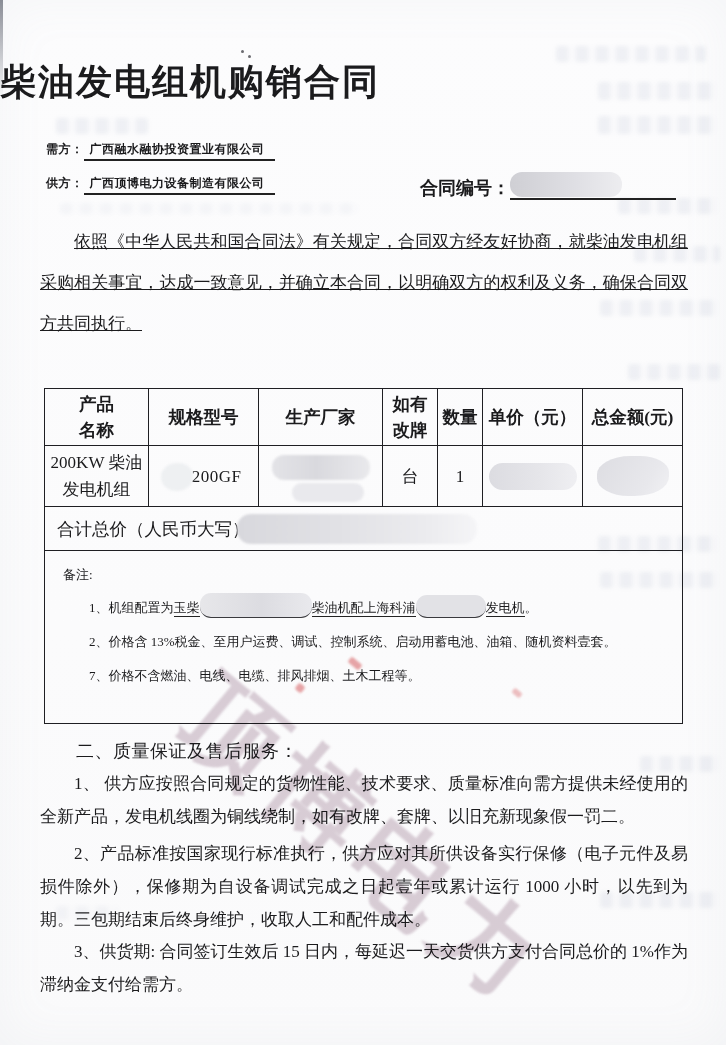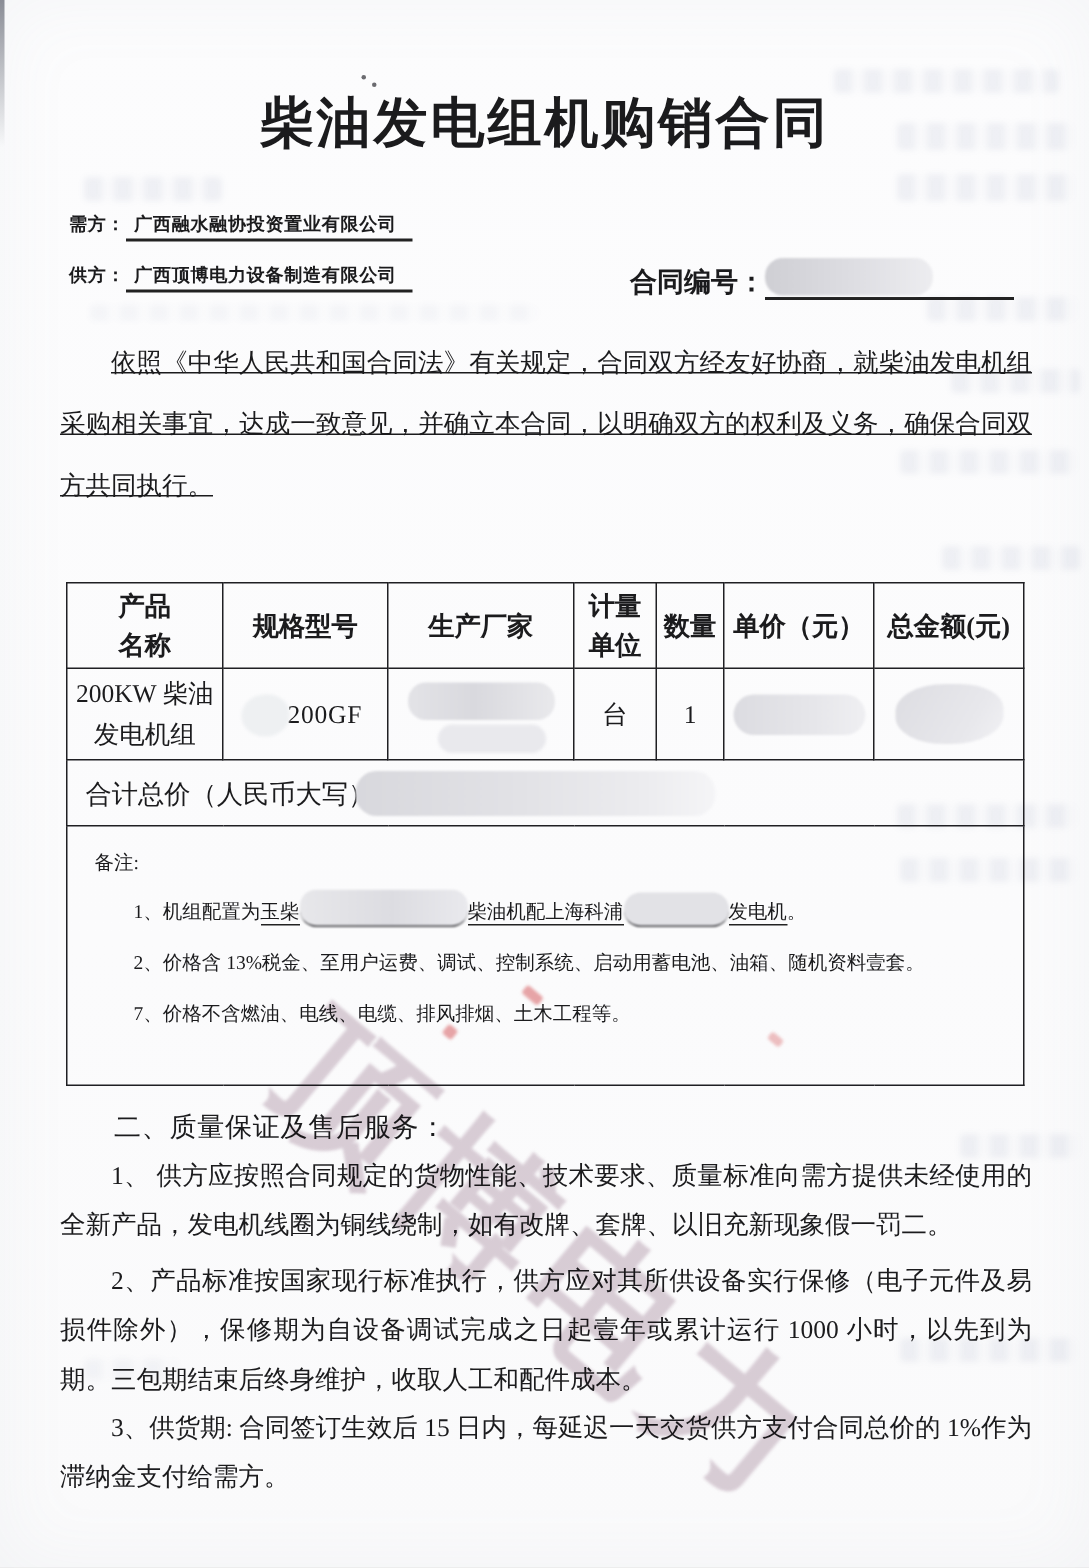--- a/index.html
+++ b/index.html
@@ -9,21 +9,21 @@
     margin:0 auto;
     background:linear-gradient(180deg,#fcfcfd 0%,#fbfbfc 60%,#fafafb 100%);
     box-shadow:inset 0 0 50px rgba(140,150,175,.07);
     overflow:hidden;
     font-family:"Liberation Serif","DejaVu Serif",serif;
     color:#1b1b1d;
     font-size:17px;
   }
   .abs{position:absolute;}
   
-  .doc-title{top:58px;left:0;width:100%;text-align:center;font-size:36px;font-weight:700;letter-spacing:2px;}
+  .doc-title{top:58px;left:0;width:100%;font-size:36px;font-weight:700;letter-spacing:2px;}
   .title-dots{top:50px;left:241px;width:12px;height:12px;}
   .title-dots i{position:absolute;width:3px;height:3px;border-radius:50%;background:#6b6b70;filter:blur(.4px);}
   .title-dots i:nth-child(1){left:0;top:0;}
   .title-dots i:nth-child(2){left:7px;top:5px;}
   
   .party{font-size:12px;font-weight:700;letter-spacing:.5px;}
   .party .uline{border-bottom:2px solid #222;padding:0 10px 3px 6px;}
   .buyer-row{top:141px;left:46px;}
   .seller-row{top:175px;left:46px;}
   .contract-no{top:175px;left:420px;font-size:18px;font-weight:700;}
@@ -129,21 +129,21 @@
       <col style="width:55px">
         <col style="width:45px">
         <col style="width:100px">
         <col style="width:100px">
     </colgroup>
     <tbody>
         <tr class="hdr">
       <th><span class="wrap2">产品名称</span></th>
       <th>规格型号</th>
       <th>生产厂家</th>
-      <th><span class="wrap2">计量单位</span></th>
+      <th><span class="wrap2">如有改牌</span></th>
       <th>数量</th>
       <th>单价（元）</th>
       <th>总金额(元)</th>
     </tr>
     <tr class="data">
       <td>200KW 柴油发电机组</td>
       <td class="model">
         <span class="blob-model"></span>
         <span class="model-text">·200GF</span>
       </td>

